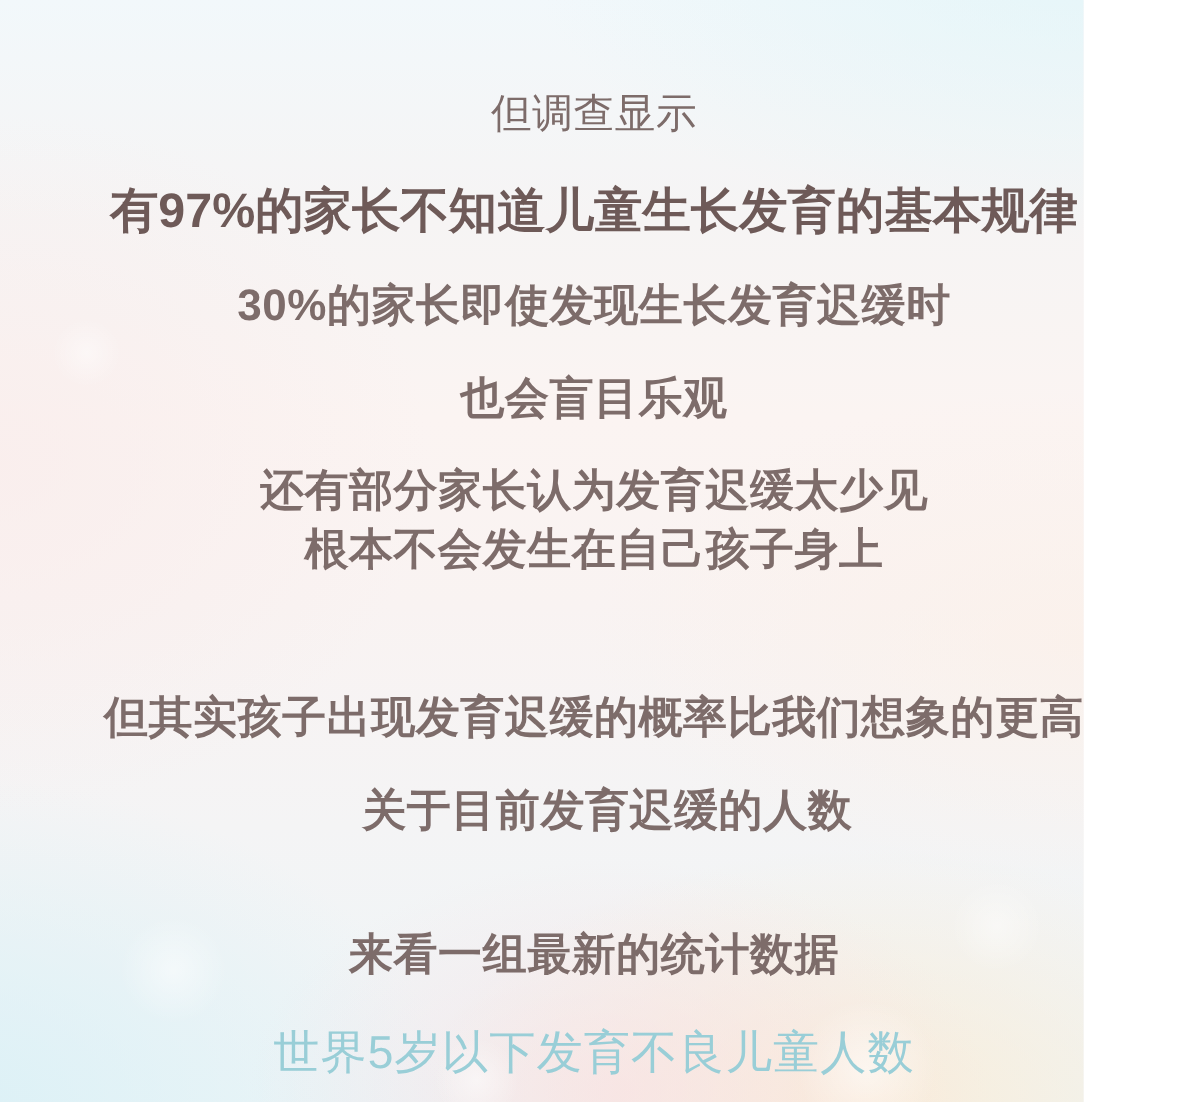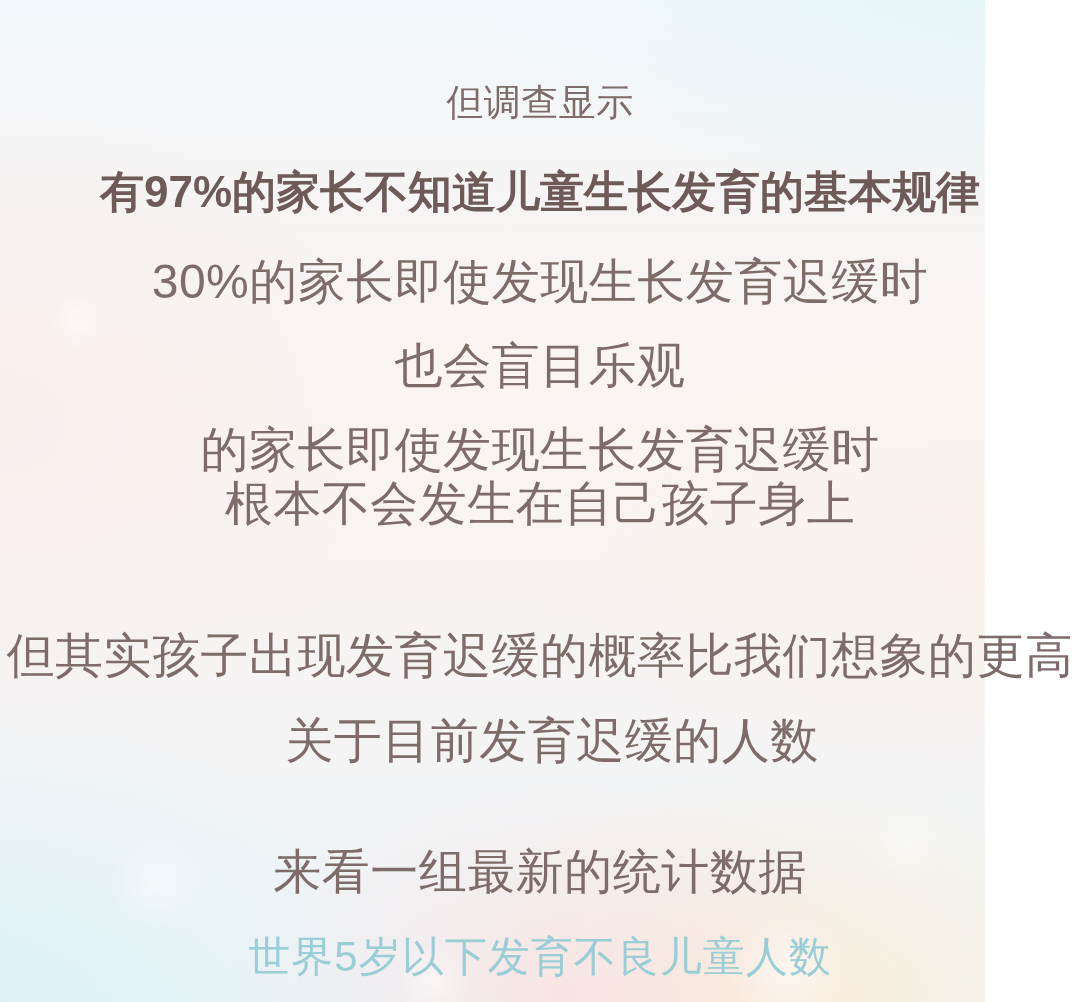--- a/index.html
+++ b/index.html
@@ -36,21 +36,21 @@
   .line {
     position: absolute;
     left: 0;
     width: 1080px;
     text-align: center;
     white-space: nowrap;
     line-height: 1.0;
     color: #7d6c6a;
     letter-spacing: 0.5px;
   }
-  .line.regular   { font-size: 48px; font-weight: 400; }
+  .line.regular   { font-size: 40px; font-weight: 700; }
   .line.small     { font-size: 37px; font-weight: 400; }
   .line.bold      { font-size: 44px; font-weight: 700; color: #6e5a58; letter-spacing: 0px; }
   .line.accent    { font-size: 42px; font-weight: 400; color: #99ced7; letter-spacing: 1px; }
 
   .pos-0 { top: 84px;  }
   .pos-1 { top: 170px; }
   .pos-2 { top: 258px; }
   .pos-3 { top: 342px; }
   .pos-4 { top: 426px; }
   .pos-5 { top: 480px; }
@@ -60,19 +60,19 @@
   .pos-9 { top: 936px; }
 </style>
 </head>
 <body>
 
 <div class="page">
   <div class="line small   pos-0">但调查显示</div>
   <div class="line bold    pos-1">有97%的家长不知道儿童生长发育的基本规律</div>
   <div class="line regular pos-2">30%的家长即使发现生长发育迟缓时</div>
   <div class="line regular pos-3">也会盲目乐观</div>
-  <div class="line regular pos-4">的家长即使发现生长发育迟缓时</div>
+  <div class="line regular pos-4">还有部分家长认为发育迟缓太少见</div>
   <div class="line regular pos-5">根本不会发生在自己孩子身上</div>
   <div class="line regular pos-6">但其实孩子出现发育迟缓的概率比我们想象的更高</div>
   <div class="line regular pos-7">关于目前发育迟缓的人数</div>
   <div class="line regular pos-8">来看一组最新的统计数据</div>
   <div class="line accent  pos-9">世界5岁以下发育不良儿童人数</div>
 </div>
 
 </body></html>

